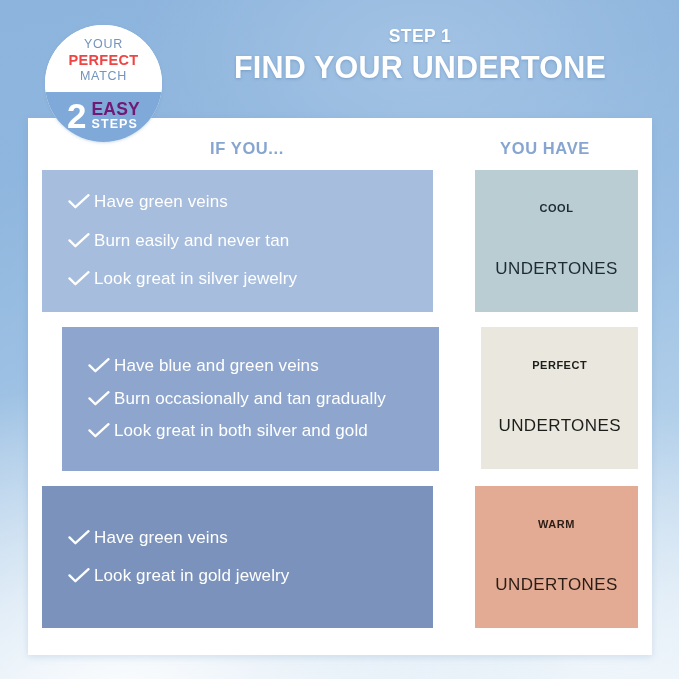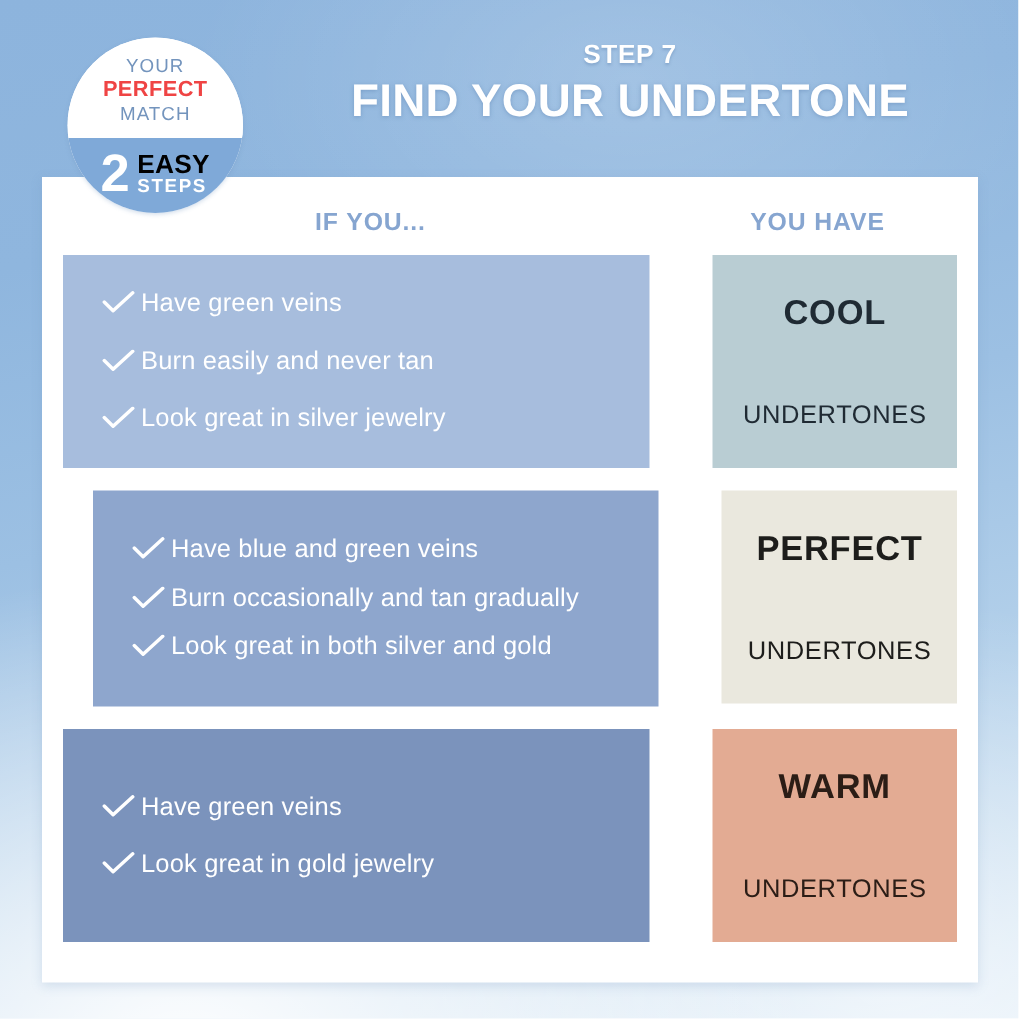--- a/index.html
+++ b/index.html
@@ -101,21 +101,21 @@
   .badge-match  { font-size: 12.5px; color: #7394bd; letter-spacing: 0.7px; line-height: 1.22; }
   .badge-two {
     font-size: 35px;
     font-weight: bold;
     color: #ffffff;
     line-height: 0.88;
     margin-right: 5px;
     margin-top: 1px;
   }
   .badge-es { display: flex; flex-direction: column; align-items: flex-start; }
-  .badge-easy  { font-size: 17.5px; font-weight: bold; color: #000000; line-height: 0.95; letter-spacing: 0.2px; }
+  .badge-easy  { font-size: 17.5px; font-weight: bold; color: #701a75; line-height: 0.95; letter-spacing: 0.2px; }
   .badge-steps { font-size: 12.5px; font-weight: bold; color: #ffffff; line-height: 1.05; letter-spacing: 1.1px; }
 
   
   .card {
     position: absolute;
     left: 28px;
     top: 118px;
     width: 624px;
     height: 537px;
     background: #ffffff;
@@ -184,21 +184,21 @@
     width: 172px;
     height: 142px;
     margin-left: 14px;
     box-sizing: border-box;
     display: flex;
     flex-direction: column;
     align-items: center;
     justify-content: center;
   }
   .swatch-name {
-    font-size: 23px;
+    font-size: 11px;
     font-weight: bold;
     letter-spacing: 0.5px;
     line-height: 1.35;
   }
   .swatch-sub {
     font-size: 17px;
     font-weight: normal;
     letter-spacing: 0.4px;
     line-height: 1.35;
     margin-top: 42px;
@@ -218,21 +218,21 @@
     <div class="badge-bottom">
       <div class="badge-two">2</div>
       <div class="badge-es">
         <div class="badge-easy">EASY</div>
         <div class="badge-steps">STEPS</div>
       </div>
     </div>
   </div>
 
   <div class="title-block">
-    <div class="step-label">STEP 7</div>
+    <div class="step-label">STEP 1</div>
     <div class="main-title">FIND YOUR UNDERTONE</div>
   </div>
 
   <div class="card"></div>
 
   <div class="col-headers">
     <div class="col-head left">IF YOU...</div>
     <div class="col-head right">YOU HAVE</div>
   </div>
 

